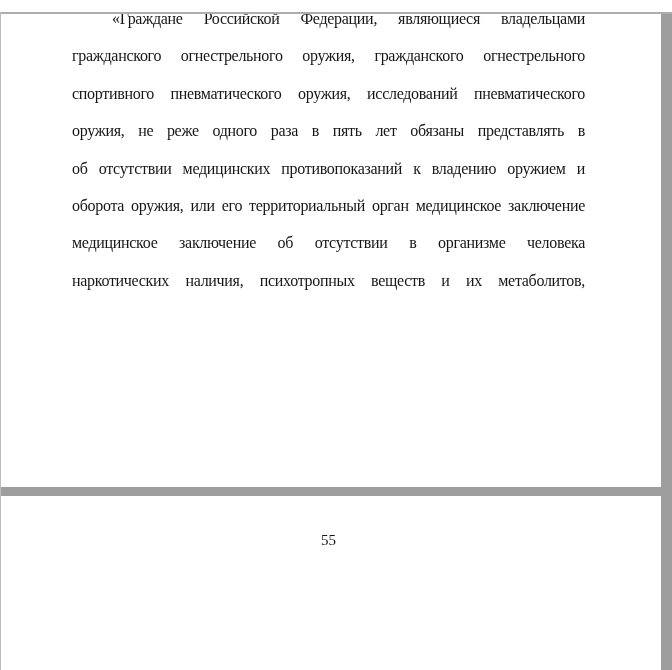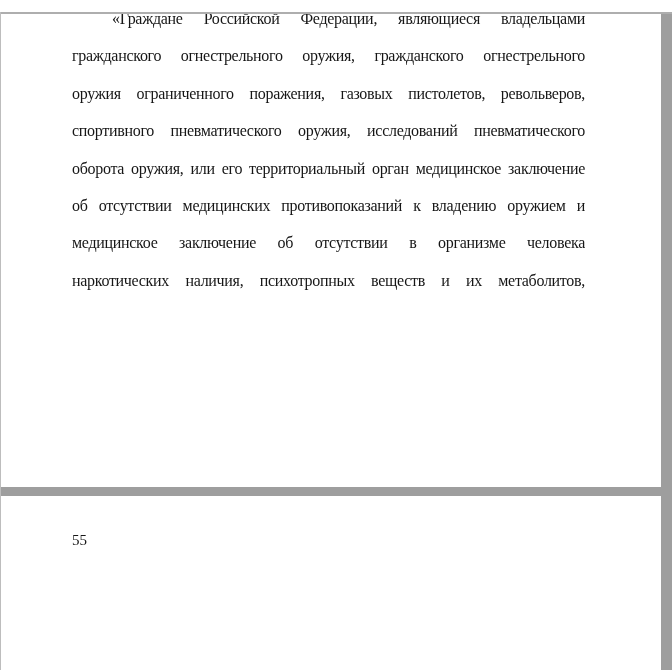--- a/index.html
+++ b/index.html
@@ -78,36 +78,37 @@
   }
   .line.indent { text-indent: 40px; }
 
   .page-num {
     position: absolute;
     left: 72px; top: 33px;
     width: 513px;
     height: 22px;
     line-height: 22px;
     font-size: 15px;
+    text-align: center;
     color: #161616;
   }
 </style>
 </head>
 <body>
 
 <div class="viewer">
 
   <div class="page page-1">
     <div class="textblock tb-1">
       <div class="line indent">«Граждане Российской Федерации, являющиеся владельцами</div>
       <div class="line">гражданского огнестрельного оружия, гражданского огнестрельного</div>
-      <div class="line">оружия ограниченного поражения, газовых пистолетов, револьверов,</div>
       <div class="line">спортивного пневматического оружия, исследований пневматического</div>
+      <div class="line">оружия, не реже одного раза в пять лет обязаны представлять в</div>
+      <div class="line">об отсутствии медицинских противопоказаний к владению оружием и</div>
       <div class="line">оборота оружия, или его территориальный орган медицинское заключение</div>
-      <div class="line">об отсутствии медицинских противопоказаний к владению оружием и</div>
       <div class="line">медицинское заключение об отсутствии в организме человека</div>
       <div class="line">наркотических наличия, психотропных веществ и их метаболитов,</div>
     </div>
   </div>
 
   <div class="page-separator"></div>
 
   <div class="page page-2">
     <div class="page-num">55</div>
   </div>

